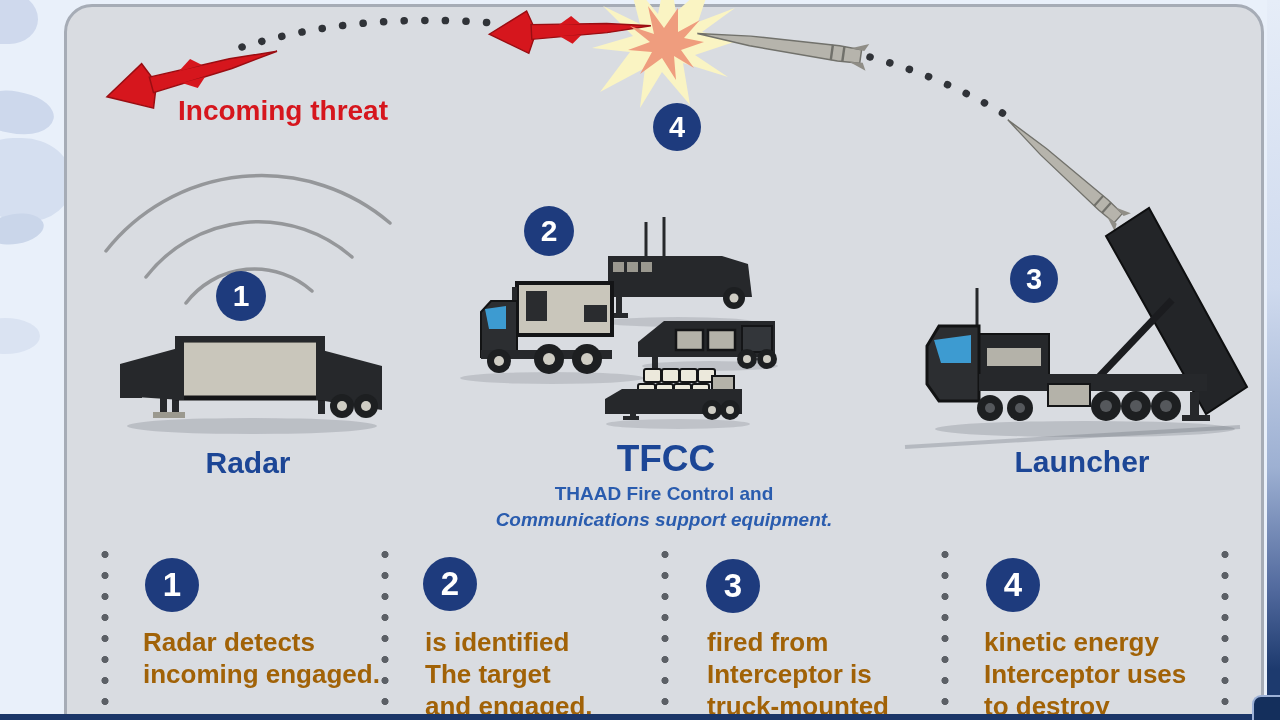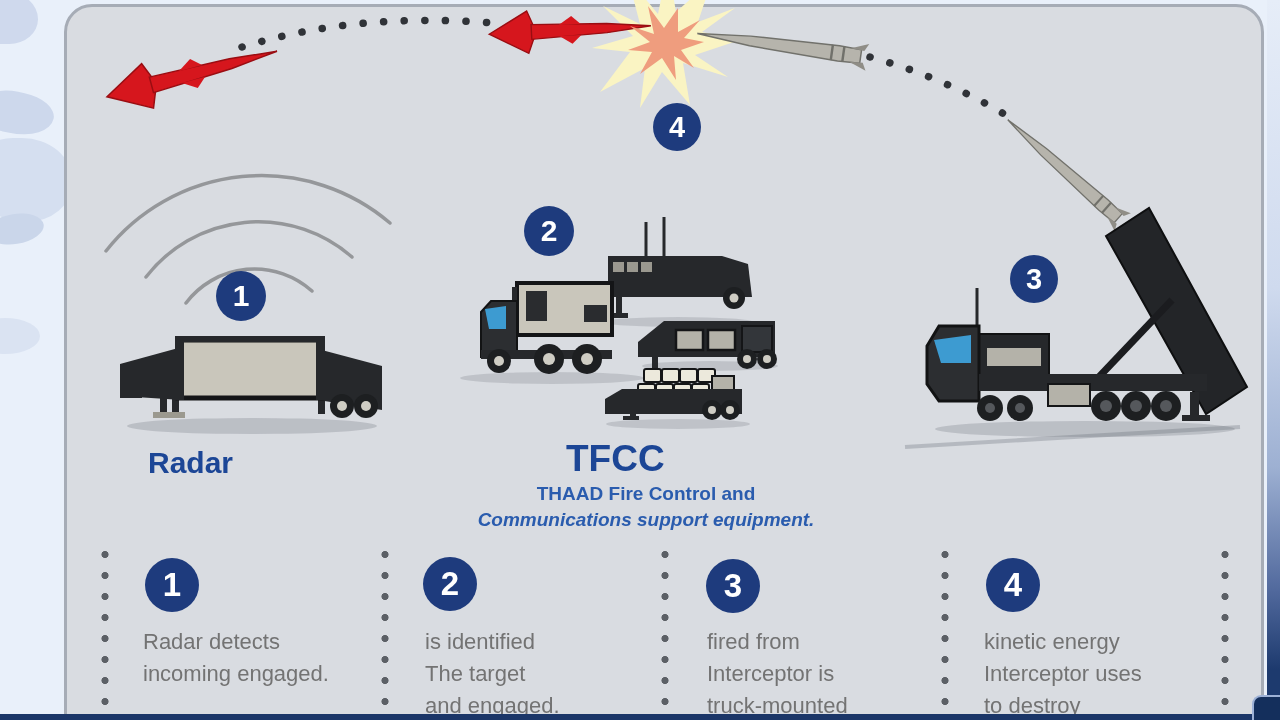--- a/index.html
+++ b/index.html
@@ -27,36 +27,36 @@
          display:flex;align-items:center;justify-content:center;font-weight:700;}
   .badge.art-badge{width:50px;height:50px;font-size:30px;}
   .badge.step-badge{width:54px;height:54px;font-size:33px;}
   .badge.pos-b1{left:216px;top:271px;}
   .badge.pos-b2{left:524px;top:206px;}
   .badge.pos-b3{left:1010px;top:255px;width:48px;height:48px;font-size:29px;}
   .badge.pos-b4{left:653px;top:103px;width:48px;height:48px;font-size:29px;}
 
   .incoming-label{position:absolute;left:178px;top:95px;z-index:5;color:#d6161d;
          font-size:28px;font-weight:700;}
-  .station-label{position:absolute;z-index:5;color:#1c4696;font-weight:700;width:200px;}
+  .station-label{position:absolute;z-index:5;color:#1c4696;font-weight:700;text-align:center;width:200px;}
   .station-label.radar{left:148px;top:446px;font-size:30px;}
   .station-label.tfcc{left:566px;top:438px;font-size:37px;}
   .station-label.launcher{left:982px;top:445px;font-size:30px;}
   .station-caption{position:absolute;z-index:5;color:#2a5cae;font-weight:700;text-align:center;
-         width:420px;left:436px;font-size:19px;}
+         width:420px;left:454px;font-size:19px;}
   .station-caption.line1{top:483px;}
   .station-caption.line2{top:509px;font-style:italic;}
 
   .separator{position:absolute;top:544px;width:8px;height:176px;z-index:4;
          background-image:radial-gradient(circle,#5c6066 3.2px,transparent 3.9px);
          background-size:8px 21px;background-repeat:repeat-y;background-position:center top;}
   .separator.s1{left:101px;}.separator.s2{left:381px;}.separator.s3{left:661px;}
   .separator.s4{left:941px;}.separator.s5{left:1221px;}
 
-  .step-text{position:absolute;z-index:5;color:#737373;font-size:22px;font-weight:400;line-height:32px;top:626px;}
+  .step-text{position:absolute;z-index:5;color:#a16207;font-size:26px;font-weight:700;line-height:32px;top:626px;}
   .step-text span{display:block;}
   .step-text.t1{left:143px;}.step-text.t2{left:425px;}.step-text.t3{left:707px;}.step-text.t4{left:984px;}
 </style>
 </head>
 <body>
 
 <div class="page">
 
   <div class="blob b1"></div>
   <div class="blob b2"></div>
@@ -206,30 +206,32 @@
     <polygon fill="#faf4c3" points="740,40 695,55 728,77 683,63 690,105 662,72 640,108 645,68 600,92 630,52 592,48 633,36 603,6 640,24 628,-22 658,14 668,-35 676,12 712,-20 698,22 735,8 702,32"></polygon>
     <g transform="translate(570,30) rotate(-3) scale(0.92)">
       <use href="#missile-red"></use>
     </g>
     <g transform="translate(779,45) rotate(8) scale(0.97)">
       <use href="#interceptor-gray"></use>
     </g>
     <polygon fill="#ef9d7e" points="704,42 681,50 694,68 674,56 676,80 662,58 640,74 652,52 628,50 650,42 630,26 654,34 648,6 664,28 678,8 678,32 700,20 684,38"></polygon>
   </svg>
 
+  <div class="incoming-label">Incoming threat</div>
 
   <div class="badge art-badge pos-b1">1</div>
   <div class="badge art-badge pos-b2">2</div>
   <div class="badge art-badge pos-b3">3</div>
   <div class="badge art-badge pos-b4">4</div>
 
   <div class="station-label radar">Radar</div>
   <div class="station-label tfcc">TFCC</div>
   <div class="station-caption line1">THAAD Fire Control and</div>
   <div class="station-caption line2">Communications support equipment.</div>
+  <div class="station-label launcher">Launcher</div>
 
   <div class="separator s1"></div>
   <div class="separator s2"></div>
   <div class="separator s3"></div>
   <div class="separator s4"></div>
   <div class="separator s5"></div>
 
   <div class="badge step-badge" style="left:145px;top:558px;">1</div>
   <div class="badge step-badge" style="left:423px;top:557px;">2</div>
   <div class="badge step-badge" style="left:706px;top:559px;">3</div>

